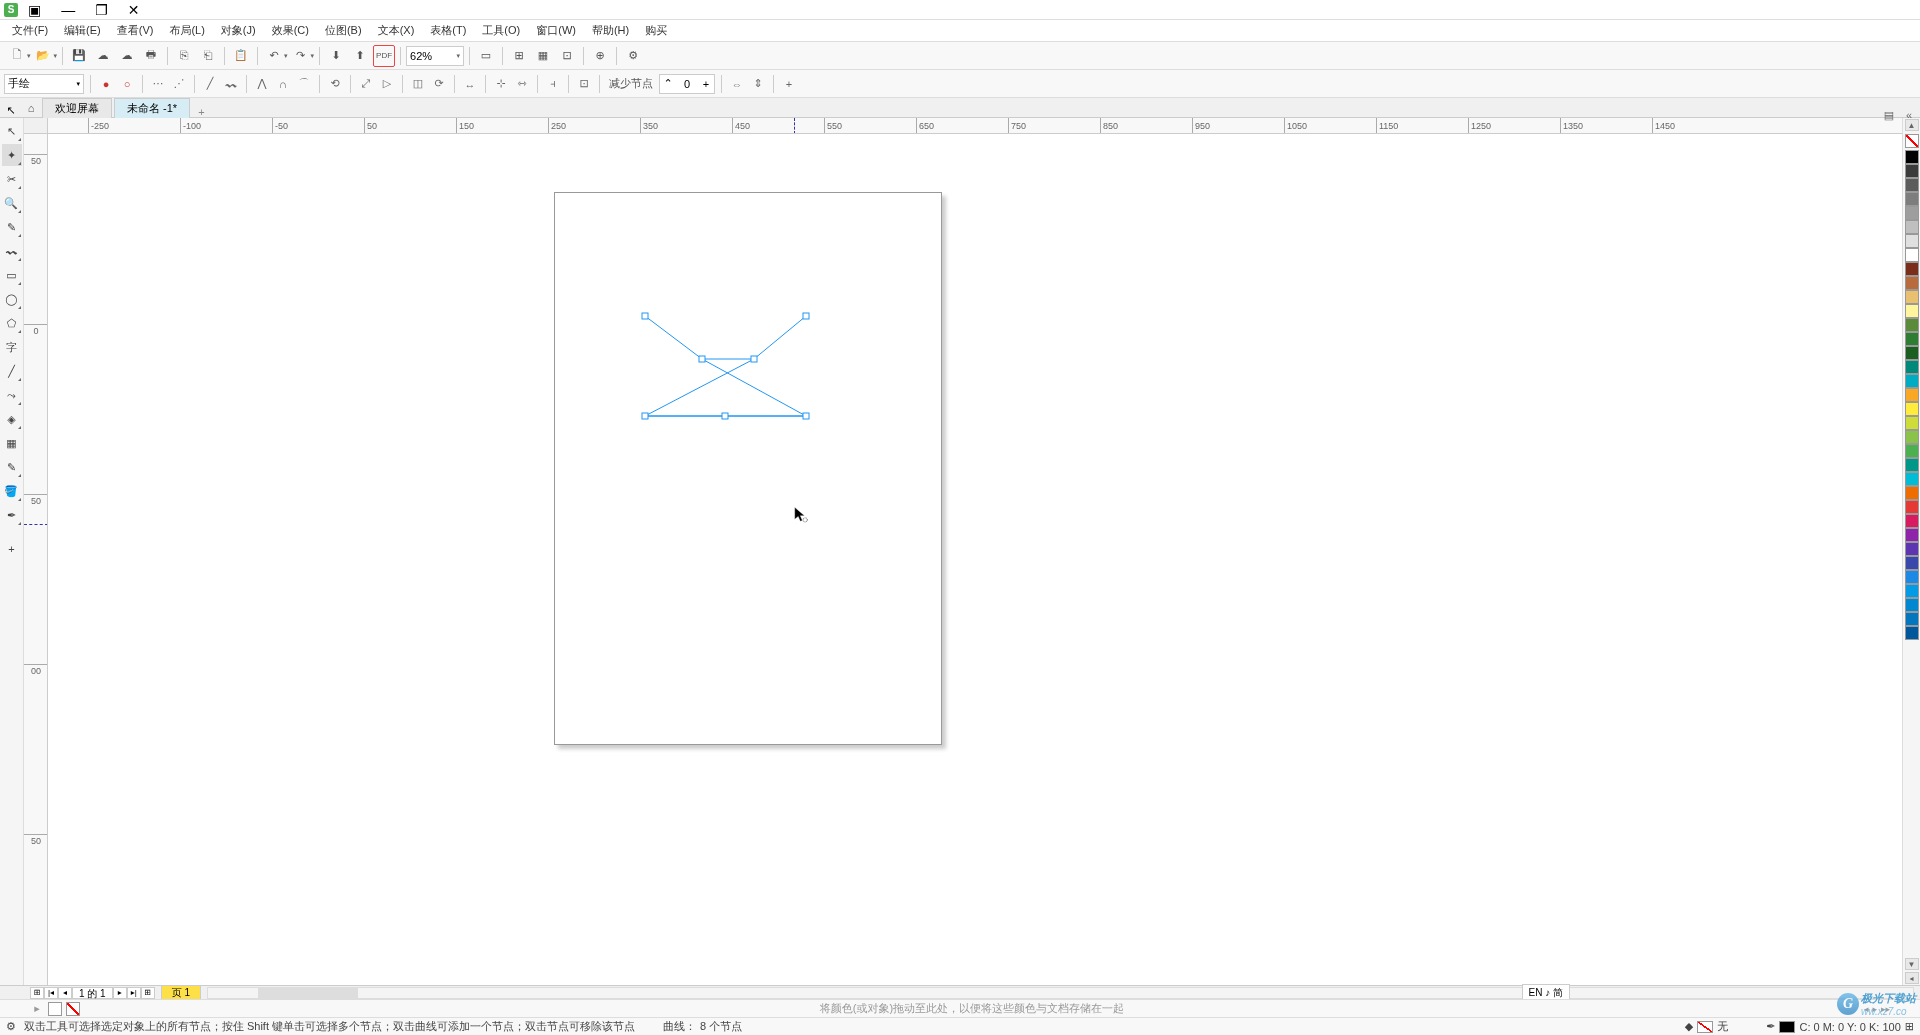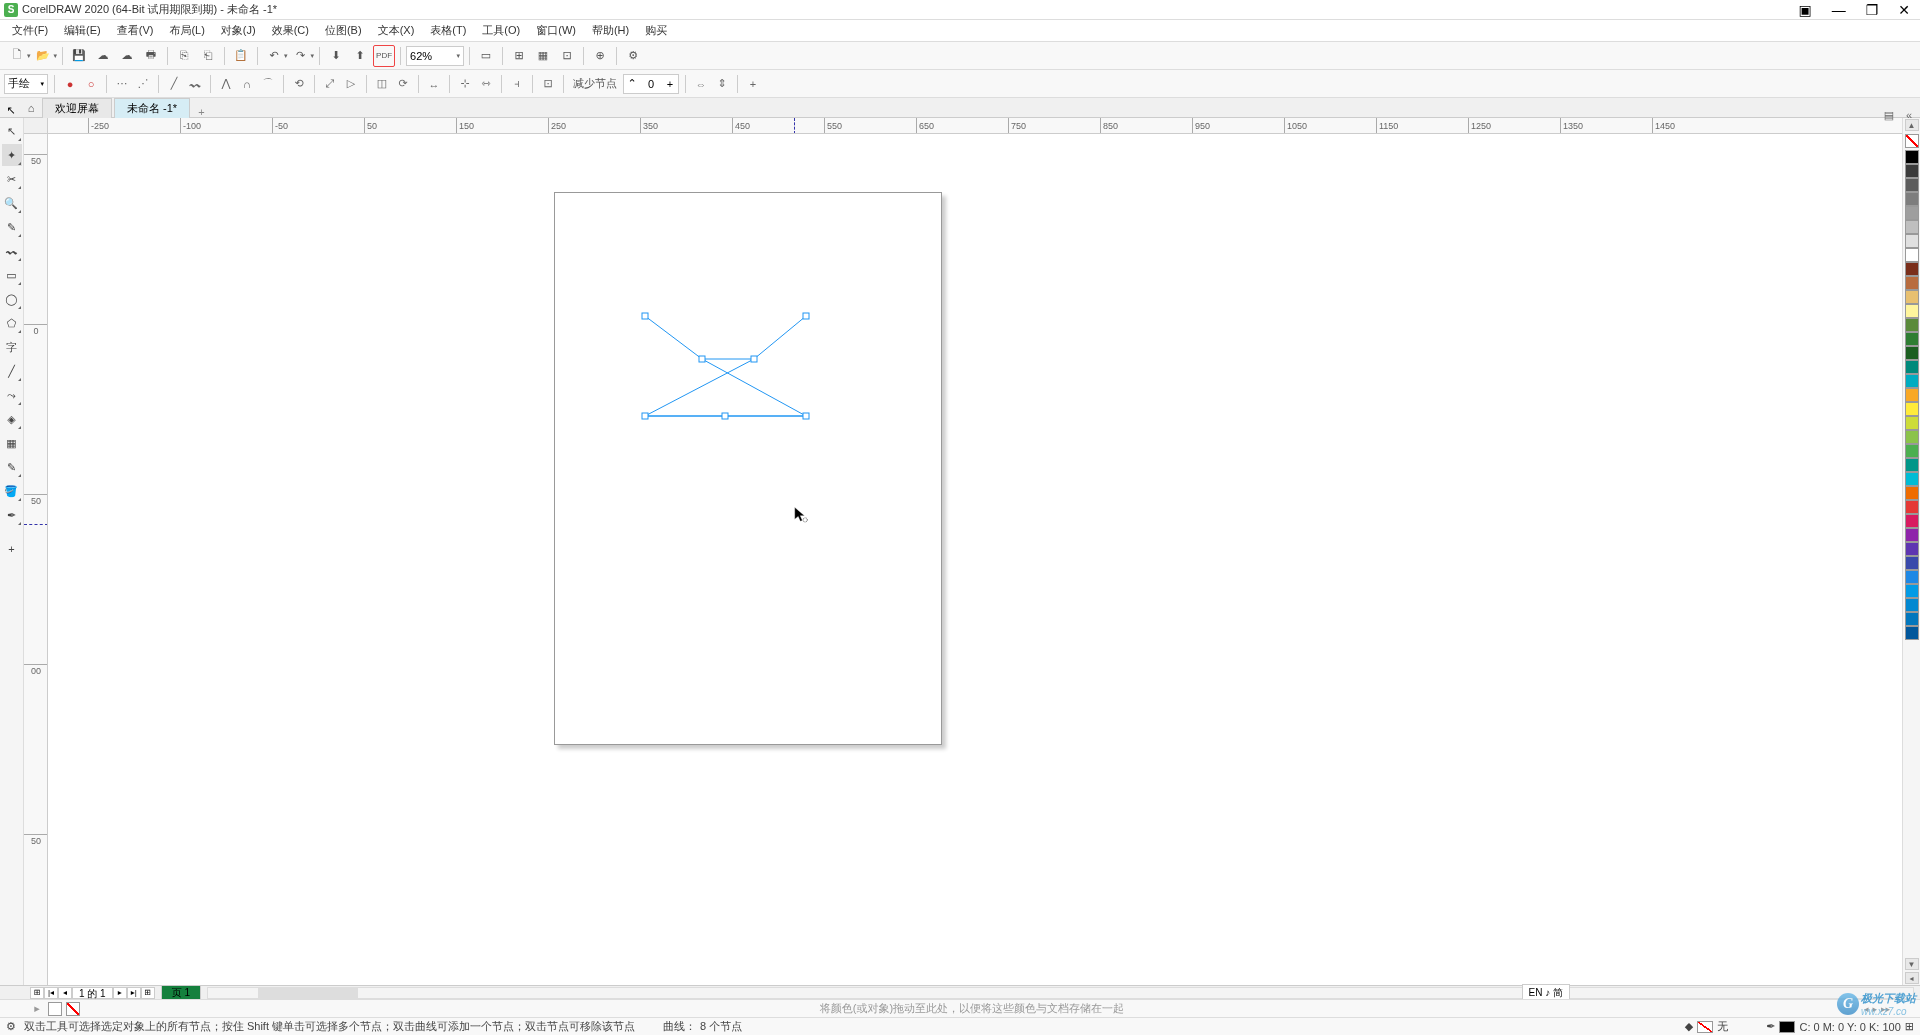--- a/index.html
+++ b/index.html
@@ -20,21 +20,21 @@
 .toolbar1 { height: 28px; background: #f8f8f8; display: flex; align-items: center; padding: 0 6px; border-bottom: 1px solid #ddd; gap: 2px; }
 .tb-btn { width: 22px; height: 22px; display: flex; align-items: center; justify-content: center; cursor: pointer; border-radius: 2px; color: #555; }
 .tb-sep { width: 1px; height: 18px; background: #ccc; margin: 0 3px; }
 .tb-dd { display: flex; align-items: center; }
 .tb-dd .arrow { font-size: 7px; margin-left: -1px; color: #666; }
 .zoom-input { width: 58px; height: 20px; border: 1px solid #ccc; background: #fff; padding: 0 3px; display:flex; align-items:center; justify-content:space-between;}
 .zoom-input .arrow { font-size: 7px; color:#666; }
 
 
 .toolbar2 { height: 28px; background: #f8f8f8; display: flex; align-items: center; padding: 0 4px; border-bottom: 1px solid #ddd; gap: 3px; }
-.tool-select { width: 44px; height: 20px; border: 1px solid #ccc; background: #fff; display:flex; align-items:center; justify-content:space-between; padding: 0 3px; }
+.tool-select { width: 80px; height: 20px; border: 1px solid #ccc; background: #fff; display:flex; align-items:center; justify-content:space-between; padding: 0 3px; }
 .node-spin { display:flex; align-items: center; border:1px solid #ccc; background:#fff; height:20px;}
 .node-spin .btn { width:16px; text-align:center; cursor:pointer; }
 .node-spin input { width:22px; border:none; text-align:center; font-size:11px; outline:none;}
 .tb-label { color:#555; padding:0 3px; }
 .small-icon { width:18px; height:18px; display:flex; align-items:center; justify-content:center; color:#666; }
 
 
 .doc-tabs { height: 20px; background: #f0f0f0; display:flex; align-items:flex-end; padding-left: 2px; border-bottom:1px solid #ccc; position:relative; }
 .home-icon { width: 18px; height:18px; display:flex; align-items:center; justify-content:center; margin: 0 2px; color:#555; }
 .doc-tab { padding: 2px 12px; background:#e8e8e8; border:1px solid #ccc; border-bottom:none; position:relative; top:1px; margin-right:2px; cursor:pointer;}
@@ -67,21 +67,21 @@
 .palette .none { width:14px; height:14px; border:1px solid #999; margin:2px 0; background:linear-gradient(to top right, #fff 0%, #fff 45%, red 45%, red 55%, #fff 55%, #fff 100%);}
 .palette .sw { width:14px; height:14px; margin:0px 0; border:1px solid #999;}
 .palette .scroll { width:14px; height:12px; background:#e8e8e8; display:flex; align-items:center; justify-content:center; font-size:8px; color:#666; cursor:pointer; border:1px solid #ccc; margin:1px 0;}
 .top-right-ic { position:absolute; right:2px; top:106px; display:flex; gap:2px;}
 
 
 .hscroll { height:14px; background:#f0f0f0; border-top:1px solid #ccc; display:flex; align-items:center; position:relative;}
 .hscroll .pager { display:flex; align-items:center; gap:0px; padding-left:30px;}
 .hscroll .pg-btn { width:14px; height:12px; border:1px solid #ccc; background:#fff; display:flex; align-items:center;justify-content:center; font-size:8px; cursor:pointer;}
 .hscroll .pg-info { padding:0 6px; border:1px solid #ccc; background:#fff; font-size:10px; height:12px; line-height:12px;}
-.hscroll .page-tab { margin-left:6px; padding:0 10px; border:1px solid #ccc; background:#15803d; font-size:10px;}
+.hscroll .page-tab { margin-left:6px; padding:0 10px; border:1px solid #ccc; background:#fde047; font-size:10px;}
 .hscroll .track { flex:1; margin: 0 6px; height:12px; background:#f4f4f4; border:1px solid #ddd; position:relative;}
 .hscroll .thumb { position:absolute; left:50px; top:0; bottom:0; width:100px; background:#ddd;}
 .hscroll .lang { position:absolute; right: 350px; top:-2px; background:#fff; border:1px solid #ccc; padding:1px 6px; font-size:10px;}
 
 
 .colordrop { height:18px; background:#f8f8f8; border-top:1px solid #ddd; display:flex; align-items:center; padding: 0 30px; gap:4px; color:#999; position:relative;}
 .colordrop .hint { flex:1; text-align:center; }
 .colordrop .edit-sw { width:14px; height:14px; border:1px solid #999;}
 
 
@@ -100,21 +100,20 @@
 
 
 .watermark { position:absolute; right:4px; bottom:18px; color:#6ac0e0; font-size:12px; font-style:italic; opacity:0.8; display:flex; align-items:center; gap:2px;}
 .watermark .wlogo{ width:22px; height:22px; border-radius:50%; background:linear-gradient(#67b8e8,#3a8cc7); color:#fff; display:flex;align-items:center;justify-content:center;font-family:Georgia;font-size:14px;font-weight:bold;}
 </style>
 </head>
 <body>
 
 <div class="titlebar">
   <div class="app-icon">S</div>
-  <div class="title-text">CorelDRAW 2020 (64-Bit 试用期限到期) - 未命名 -1*</div>
   <div class="win-controls">
     <span>▣</span>
     <span>—</span>
     <span>❐</span>
     <span>✕</span>
   </div>
 </div>
 
 <div class="menubar">
   <div class="menu-item">文件(F)</div>

